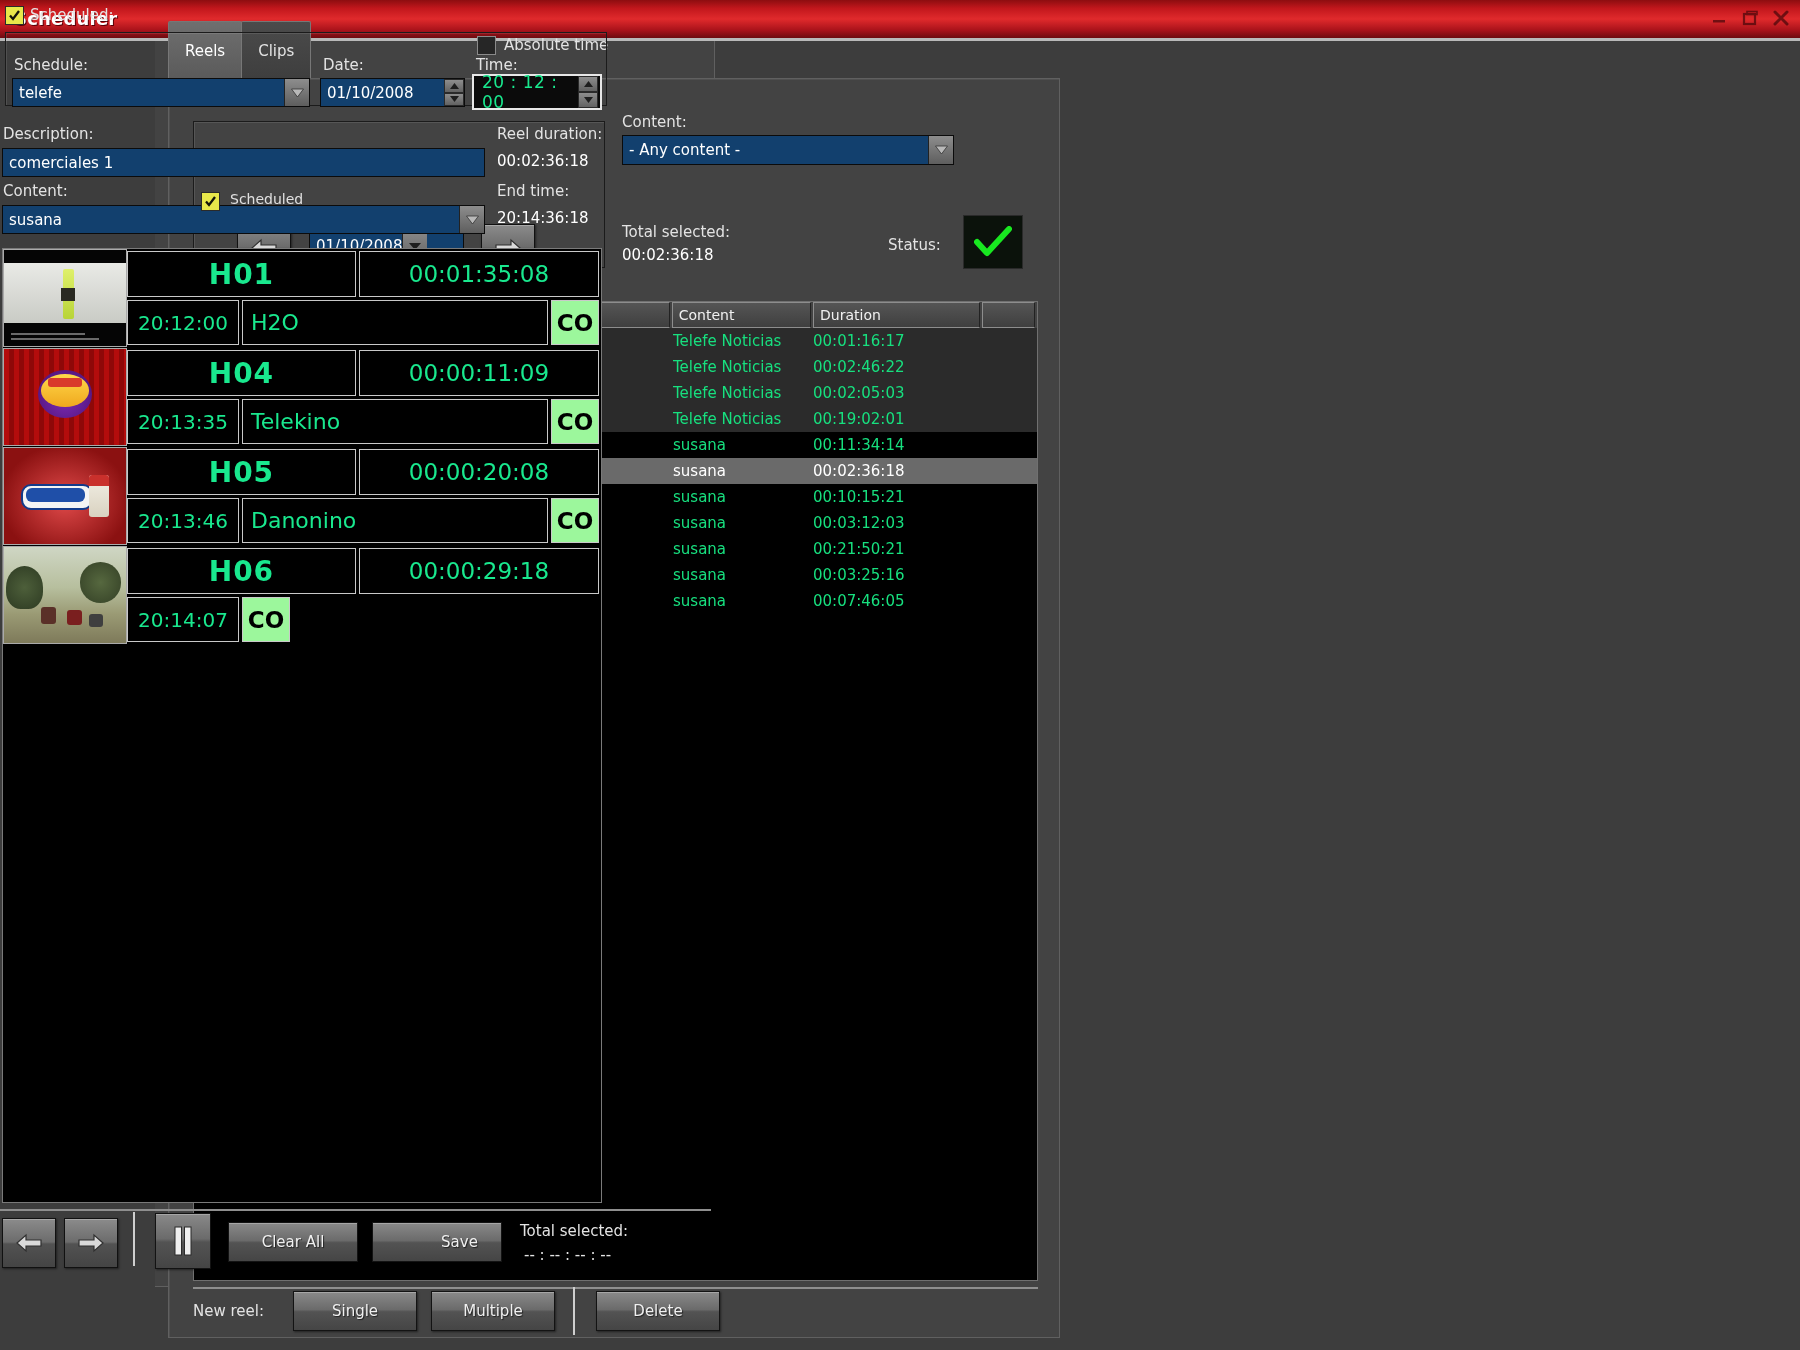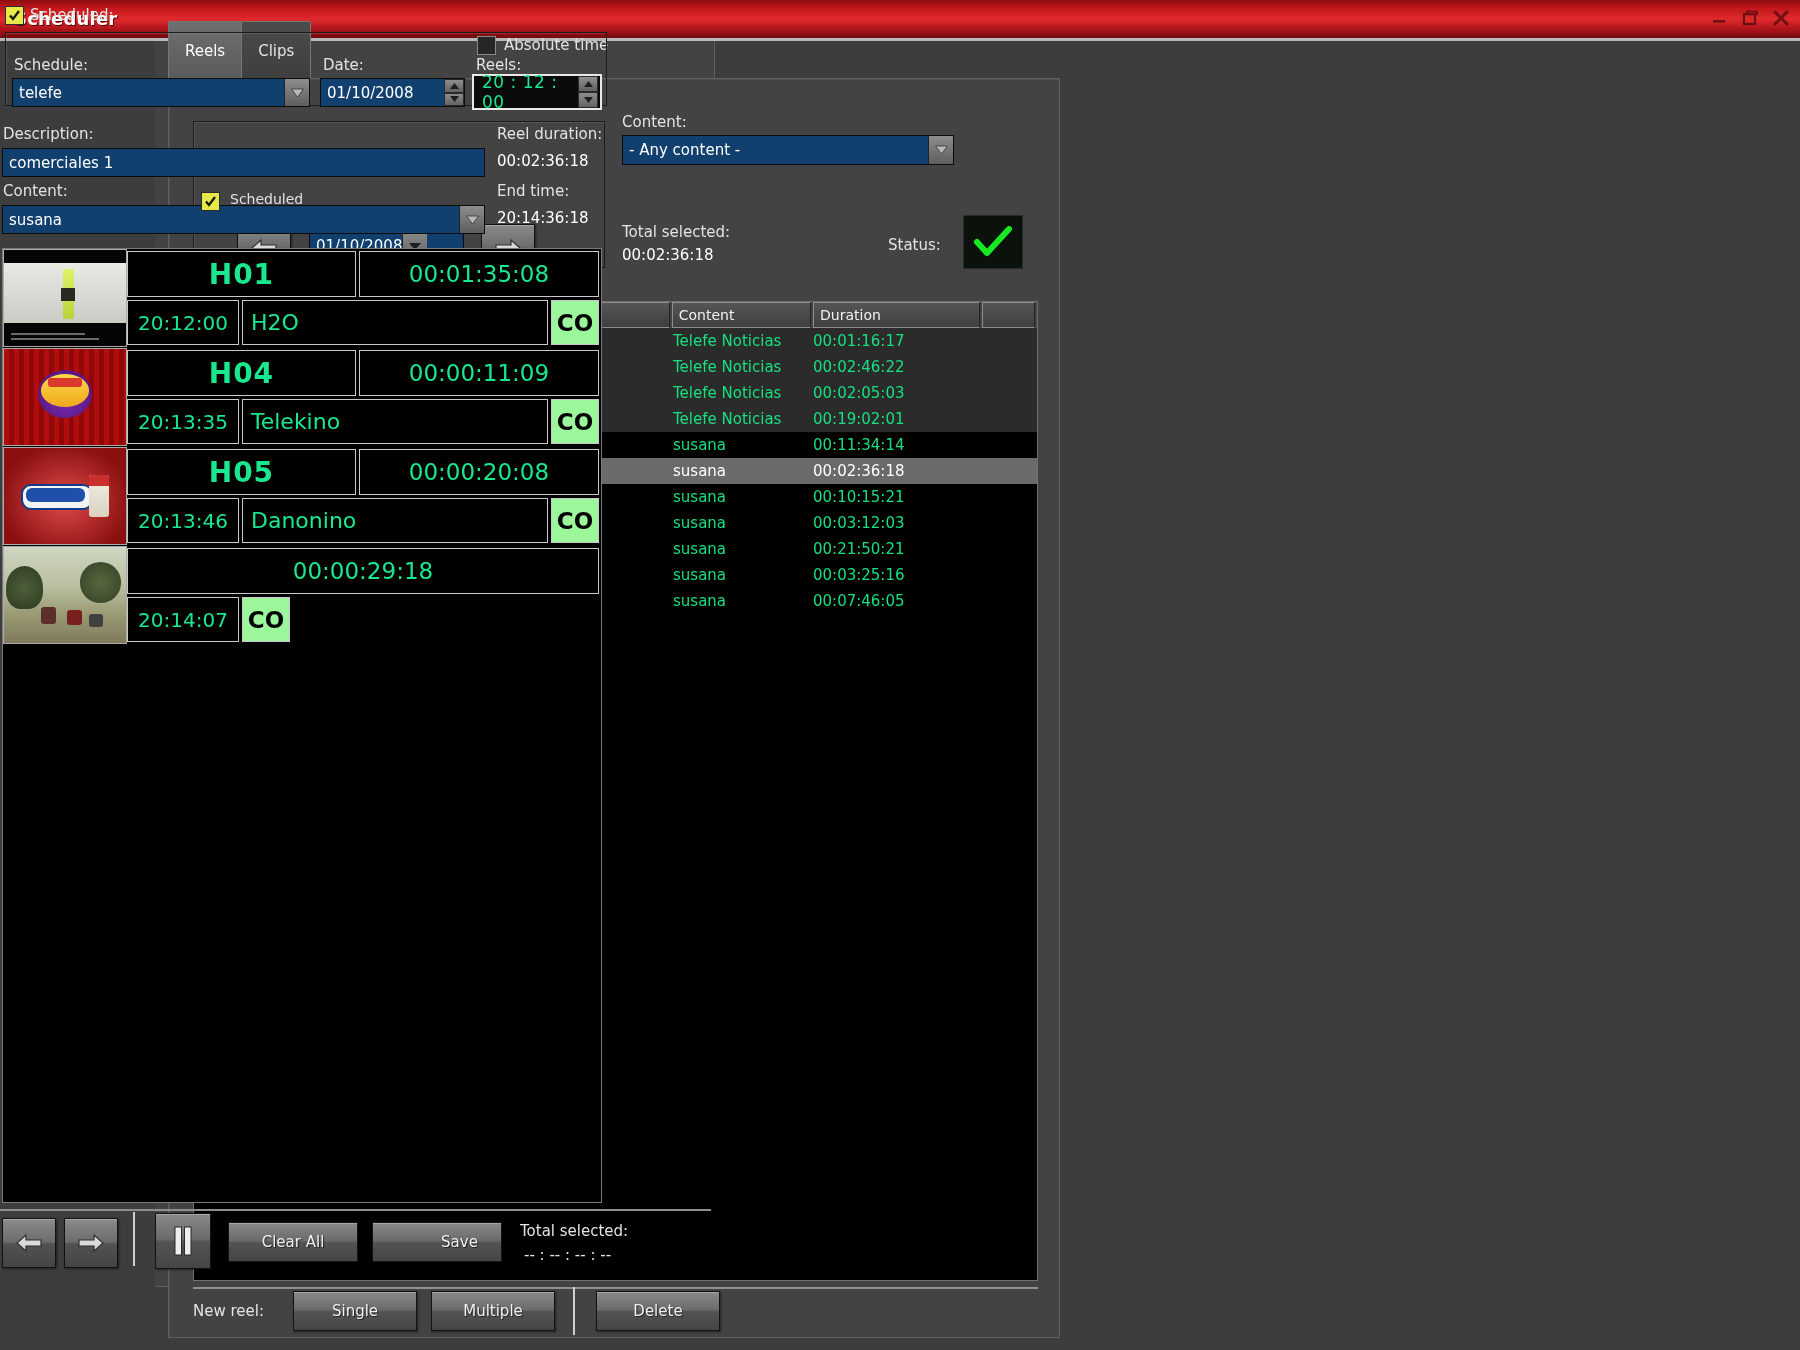--- a/index.html
+++ b/index.html
@@ -471,21 +471,21 @@
             </svg>
           </div>
         <div>
             <svg width="9" height="6">
               <path d="M0,0 L9,0 L4.5,6 Z" fill="#1e1e1e"></path>
             </svg>
           </div>
       </span>
     </div>
 
-    <div class="lbl" style="left:476px;top:56px;">Reels:</div>
+    <div class="lbl" style="left:476px;top:56px;">Time:</div>
     <div style="position:absolute;left:472px;top:74px;width:130px;height:36px;background:#0b0b0b;border:2px solid #e8e8e8;box-sizing:border-box;display:flex;align-items:center;">
       <span style="color:#19e88e;font-size:17px;padding-left:8px;letter-spacing:.5px;">20 : 12 : 00</span>
       <span style="flex:1"></span>
       <span class="spin" style="height:32px;margin-right:2px;">
         <div>
             <svg width="9" height="6">
               <path d="M4.5,0 L9,6 L0,6 Z" fill="#1e1e1e"></path>
             </svg>
           </div>
         <div>
@@ -582,20 +582,21 @@
             <div class="thumb">
               <div style="position:absolute;inset:0;background:linear-gradient(180deg,#cfd6c4 0%,#b7bf9e 42%,#9a9a74 70%,#7e7a5a 100%)"></div>
               <div style="position:absolute;left:2%;top:20%;width:30%;height:45%;background:radial-gradient(circle,#4d5f3a,#2d3a22);border-radius:50% 50% 40% 40%"></div>
               <div style="position:absolute;left:62%;top:16%;width:34%;height:42%;background:radial-gradient(circle,#56683f,#333f25);border-radius:50%"></div>
               <div style="position:absolute;left:30%;top:62%;width:13%;height:18%;background:#5a3028;border-radius:3px"></div>
               <div style="position:absolute;left:52%;top:66%;width:12%;height:15%;background:#7a1f1f;border-radius:3px"></div>
               <div style="position:absolute;left:70%;top:70%;width:11%;height:13%;background:#3f3f3f;border-radius:3px"></div>
             </div>
             <div class="cardright">
               <div class="crow1">
+                <div class="cbox hcode">H06</div>
                 <div class="cbox cdur">00:00:29:18</div>
               </div>
               <div class="crow2">
                 <div class="cbox ctime">20:14:07</div>
                 <div class="cco">CO</div>
               </div>
             </div>
           </div>
         </div>
     </div>

